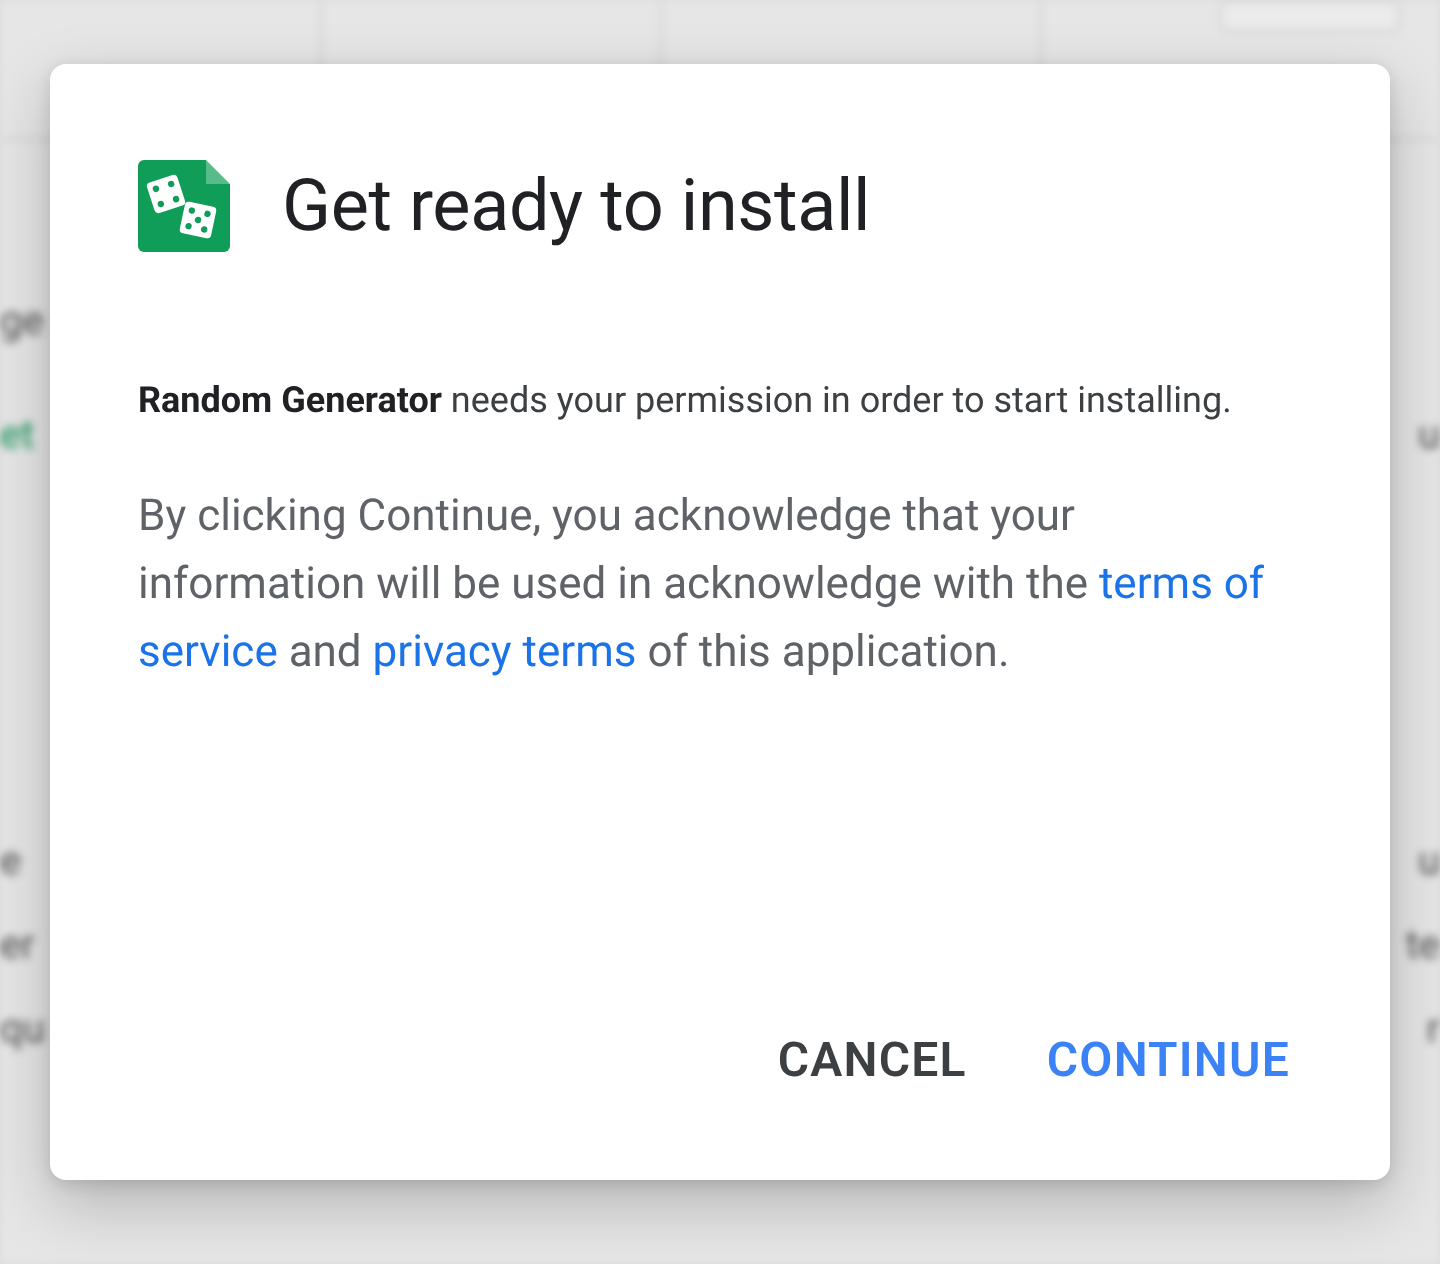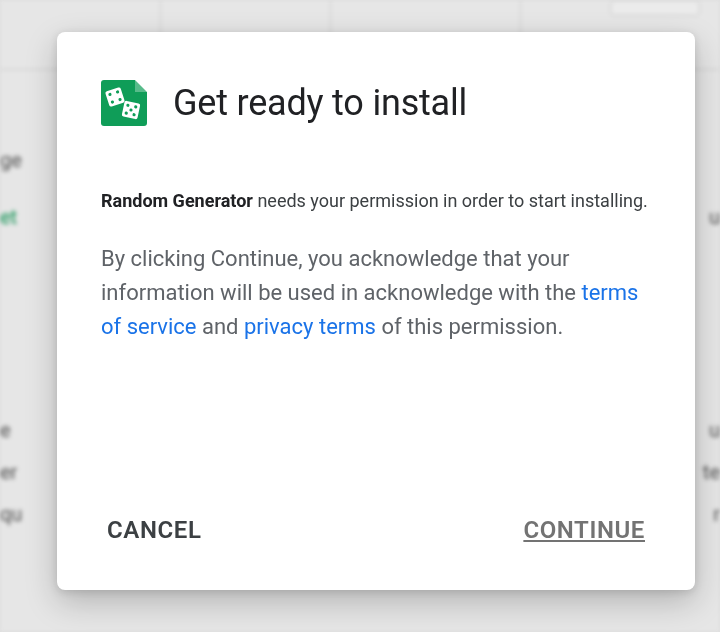--- a/index.html
+++ b/index.html
@@ -58,21 +58,20 @@
       left: 25px;
       right: 25px;
       top: 32px;
       bottom: 42px;
       background: #fff;
       border-radius: 8px;
       box-shadow: 0 12px 32px rgba(0,0,0,0.22), 0 2px 8px rgba(0,0,0,0.12);
       padding: 48px 44px 38px 44px;
       display: flex;
       flex-direction: column;
-      margin-left: 32px;
     }
     .dialog-header {
       display: flex;
       align-items: center;
       gap: 26px;
       margin-bottom: 62px;
     }
     .app-icon {
       width: 46px;
       height: 46px;
@@ -100,36 +99,36 @@
       color: #5f6368;
     }
     .terms-text a {
       color: #1a73e8;
       text-decoration: none;
       cursor: pointer;
     }
     .dialog-actions {
       margin-top: auto;
       display: flex;
-      justify-content: space-between;
-      gap: 56px;
+      justify-content: flex-end;
+      gap: 28px;
       padding-top: 20px;
     }
     .btn {
       font-size: 24px;
       font-weight: 600;
       letter-spacing: 0.6px;
       background: none;
       border: none;
       cursor: pointer;
       padding: 8px 6px;
       font-family: inherit;
     }
     .btn-cancel { color: #3c4043; }
-    .btn-continue { color: #737373; text-decoration: underline; }
+    .btn-continue { color: #3b82f6; }
   </style>
 </head>
 <body>
 
 <div class="bg-blur">
   <div class="bg-grid">
     <div class="bg-grid-cell" style="left:160px"></div>
     <div class="bg-grid-cell" style="left:330px"></div>
     <div class="bg-grid-cell" style="left:520px"></div>
     <div class="bg-btn"></div>
@@ -177,20 +176,20 @@
       </svg>
     </span>
     <h1 class="dialog-title">Get ready to install</h1>
   </div>
 
   <p class="permission-text">
     <span class="app-name">Random Generator</span><span> needs your permission in order to start installing.</span>
   </p>
 
   <p class="terms-text">
-    <span>By clicking Continue, you acknowledge that your information will be used in acknowledge with the </span><a>terms of service</a><span> and </span><a>privacy terms</a><span> of this permission.</span>
+    <span>By clicking Continue, you acknowledge that your information will be used in acknowledge with the </span><a>terms of service</a><span> and </span><a>privacy terms</a><span> of this application.</span>
   </p>
 
   <div class="dialog-actions">
     <button class="btn btn-cancel">CANCEL</button>
     <button class="btn btn-continue">CONTINUE</button>
   </div>
 </div>
 
 </body></html>

